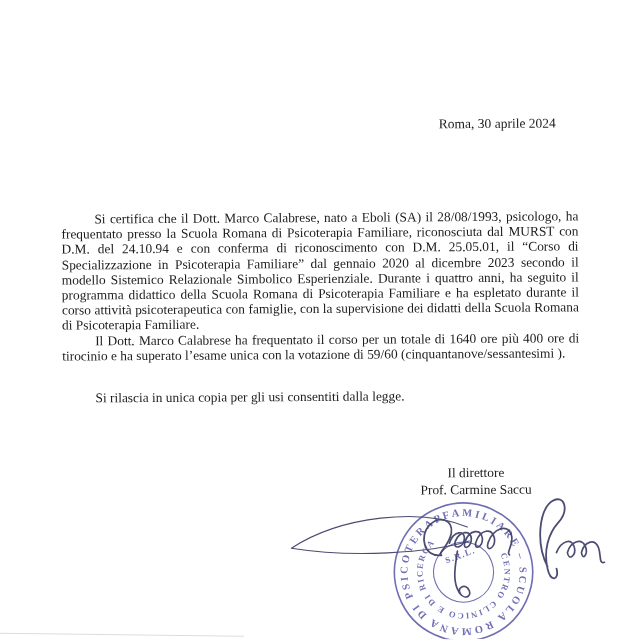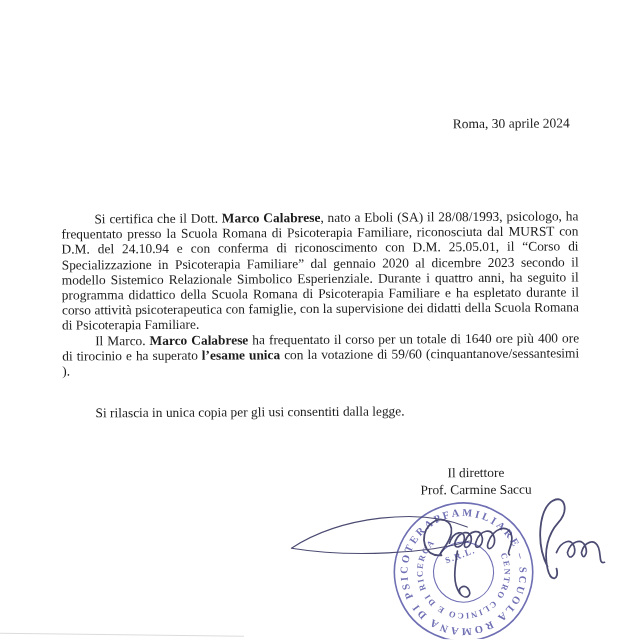--- a/index.html
+++ b/index.html
@@ -13,36 +13,36 @@
     background: #ffffff;
     font-family: "Liberation Serif", "DejaVu Serif", serif;
     color: #1c1c1c;
   }
   .sheet {
     position: absolute; inset: 0;
     transform: rotate(-0.35deg);
   }
   .date-line {
     position: absolute;
-    left: 454px; top: 117px;
+    left: 440px; top: 117px;
     font-size: 13.5px;
     white-space: nowrap;
   }
   .body-text {
     position: absolute;
     left: 62px; top: 210px;
     width: 517px;
     font-size: 13.4px;
     line-height: 15.2px;
     text-align: justify;
   }
   .body-text p { margin: 0; text-indent: 33px; }
   .body-text p.no-gap { margin-top: 0; }
   .body-text p.release-line { margin-top: 27px; text-align: left; }
-  .body-text b { font-weight: bold; }
+  .body-text b { font-weight: normal; }
   .signoff {
     position: absolute;
     left: 385px; top: 465px;
     width: 180px;
     text-align: center;
     font-size: 13.4px;
     line-height: 17px;
   }
   .stamp-signature {
     position: absolute;
@@ -78,21 +78,21 @@
 </head>
 <body>
 
 <div class="page">
   <div class="sheet">
 
     <div class="date-line">Roma, 30 aprile 2024</div>
 
     <div class="body-text">
       <p><span>Si certifica che il Dott. </span><b>Marco Calabrese</b><span>, nato a Eboli (SA) il 28/08/1993, psicologo, ha frequentato presso la Scuola Romana di Psicoterapia Familiare, riconosciuta dal MURST con D.M. del 24.10.94 e con conferma di riconoscimento con D.M. 25.05.01, il “Corso di Specializzazione in Psicoterapia Familiare” dal gennaio 2020 al dicembre 2023 secondo il modello Sistemico Relazionale Simbolico Esperienziale. Durante i quattro anni, ha seguito il programma didattico della Scuola Romana di Psicoterapia Familiare e ha espletato durante il corso attività psicoterapeutica con famiglie, con la supervisione dei didatti della Scuola Romana di Psicoterapia Familiare.</span></p>
-      <p class="no-gap"><span>Il Marco. </span><b>Marco Calabrese</b><span> ha frequentato il corso per un totale di 1640 ore più 400 ore di tirocinio e ha superato </span><b>l’esame unica</b><span> con la votazione di 59/60 (cinquantanove/sessantesimi ).</span></p>
+      <p class="no-gap"><span>Il Dott. </span><b>Marco Calabrese</b><span> ha frequentato il corso per un totale di 1640 ore più 400 ore di tirocinio e ha superato </span><b>l’esame unica</b><span> con la votazione di 59/60 (cinquantanove/sessantesimi ).</span></p>
       <p class="release-line">Si rilascia in unica copia per gli usi consentiti dalla legge.</p>
     </div>
 
     <div class="signoff">
       <div>Il direttore</div>
       <div>Prof. Carmine Saccu</div>
     </div>
 
     <svg class="stamp-signature" viewBox="0 0 365 148" xmlns="http://www.w3.org/2000/svg">
 

